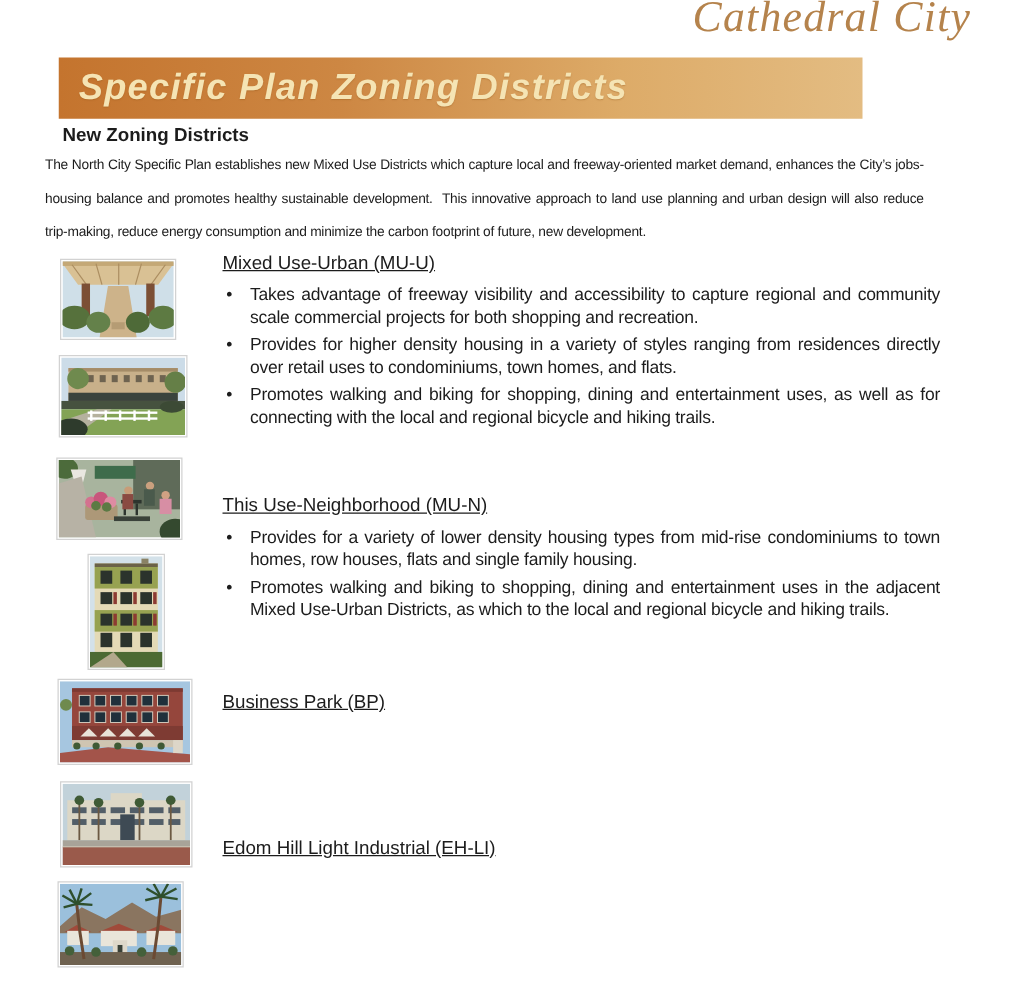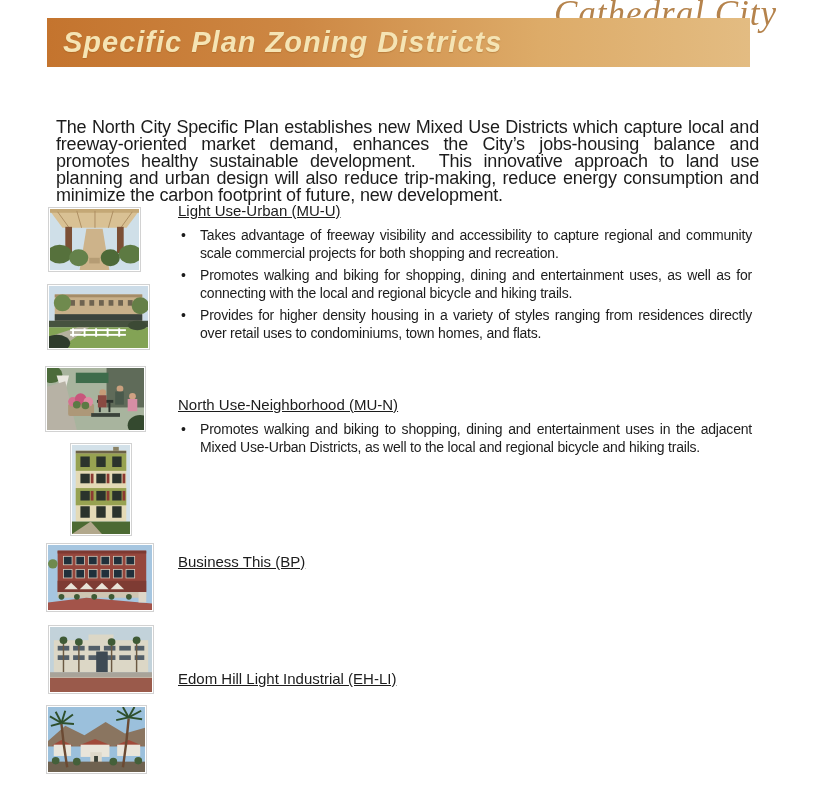--- a/index.html
+++ b/index.html
@@ -3,31 +3,31 @@
 <meta charset="utf-8">
 <style>
   html,body{margin:0;padding:0;background:#ffffff;}
   .page{position:relative;width:825px;height:791px;background:#ffffff;overflow:hidden;
         font-family:"Liberation Sans",sans-serif;color:#1c1c1c;border-radius:23px;}
 
   
   .logo-script{position:absolute;top:-6px;right:48px;font-family:"Liberation Serif",serif;
         font-style:italic;font-weight:400;font-size:35px;color:#b5834c;letter-spacing:1px;
         white-space:nowrap;}
-  .banner{position:absolute;left:47px;top:18px;width:703px;height:49px;
+  .banner{position:absolute;left:47px;top:46px;width:643px;height:49px;
         background:linear-gradient(90deg,#c4742e 0%,#cd8743 35%,#ddab68 70%,#e3bc82 100%);}
   .banner-title{position:absolute;left:16px;top:8px;font-size:29px;font-weight:700;
         font-style:italic;color:#f5e4b4;letter-spacing:1px;white-space:nowrap;
         text-shadow:0 1px 1px rgba(140,80,20,.35);}
 
   
   .intro-heading{position:absolute;left:50px;top:100px;width:705px;font-size:15px;
         font-weight:700;line-height:17px;}
-  .intro-body{position:absolute;left:56px;top:119px;width:703px;font-size:18px;
-        line-height:17px;text-align:justify;letter-spacing:-0.2px;}
+  .intro-body{position:absolute;left:36px;top:119px;width:703px;font-size:11px;
+        line-height:27px;text-align:justify;letter-spacing:-0.2px;}
 
   
   .section{position:absolute;left:178px;width:574px;}
   .section-title{font-size:15px;line-height:18px;text-decoration:underline;
         margin:0 0 7px 0;font-weight:400;}
   .bullets{list-style:none;margin:0;padding:0;}
   .bullets li{position:relative;padding-left:22px;font-size:14px;line-height:17.5px;
         text-align:justify;letter-spacing:-0.2px;margin-bottom:5px;}
   .bullets li::before{content:"\2022";position:absolute;left:3px;top:0;font-size:14px;}
 
@@ -40,20 +40,21 @@
 <body>
 
 <div class="page">
 
   <div class="logo-script">Cathedral City</div>
 
   <div class="banner">
     <span class="banner-title">Specific Plan Zoning Districts</span>
   </div>
 
+  <div class="intro-heading">New Zoning Districts</div>
   <div class="intro-body">The North City Specific Plan establishes new Mixed Use Districts which capture local and freeway-oriented market demand, enhances the City’s jobs-housing balance and promotes healthy sustainable development.&nbsp; This innovative approach to land use planning and urban design will also reduce trip-making, reduce energy consumption and minimize the carbon footprint of future, new development.</div>
 
   <div class="photo" style="left:48px;top:207px;width:93px;height:65px;" aria-label="Covered trellis garden walkway with planters">
     <svg viewBox="0 0 93 65" preserveAspectRatio="none">
       <rect width="93" height="65" fill="#cfdfe8"></rect>
       <polygon points="0,2 93,2 80,20 13,20" fill="#d9c194"></polygon>
       <rect x="0" y="0" width="93" height="4" fill="#c4a876"></rect>
       <g stroke="#ab8d60" stroke-width="1">
         <line x1="8" y1="3" x2="20" y2="20"></line>
           <line x1="28" y1="2" x2="33" y2="20"></line>
@@ -277,36 +278,37 @@
           <line x1="84" y1="11" x2="78" y2="0"></line>
         <line x1="84" y1="11" x2="90" y2="0"></line>
           <line x1="84" y1="11" x2="97" y2="4"></line>
         <line x1="84" y1="11" x2="98" y2="13"></line>
           <line x1="84" y1="11" x2="71" y2="14"></line>
       </g>
     </svg>
   </div>
 
   <div class="section" style="top:202px;">
-    <h3 class="section-title">Light Use-Urban (MU-U)</h3>
+    <h3 class="section-title">Mixed Use-Urban (MU-U)</h3>
     <ul class="bullets">
       <li>Takes advantage of freeway visibility and accessibility to capture regional and community scale commercial projects for both shopping and recreation.</li>
+      <li>Provides for higher density housing in a variety of styles ranging from residences directly over retail uses to condominiums, town homes, and flats.</li>
       <li>Promotes walking and biking for shopping, dining and entertainment uses, as well as for connecting with the local and regional bicycle and hiking trails.</li>
-      <li>Provides for higher density housing in a variety of styles ranging from residences directly over retail uses to condominiums, town homes, and flats.</li>
     </ul>
   </div>
 
   <div class="section" style="top:396px;">
-    <h3 class="section-title">North Use-Neighborhood (MU-N)</h3>
+    <h3 class="section-title">This Use-Neighborhood (MU-N)</h3>
     <ul class="bullets">
-      <li>Promotes walking and biking to shopping, dining and entertainment uses in the adjacent Mixed Use-Urban Districts, as well to the local and regional bicycle and hiking trails.</li>
+      <li>Provides for a variety of lower density housing types from mid-rise condominiums to town homes, row houses, flats and single family housing.</li>
+      <li>Promotes walking and biking to shopping, dining and entertainment uses in the adjacent Mixed Use-Urban Districts, as which to the local and regional bicycle and hiking trails.</li>
     </ul>
   </div>
 
   <div class="section" style="top:553px;">
-    <h3 class="section-title">Business This (BP)</h3>
+    <h3 class="section-title">Business Park (BP)</h3>
   </div>
 
   <div class="section" style="top:670px;">
     <h3 class="section-title">Edom Hill Light Industrial (EH-LI)</h3>
   </div>
 
 </div>
 
 </body></html>

